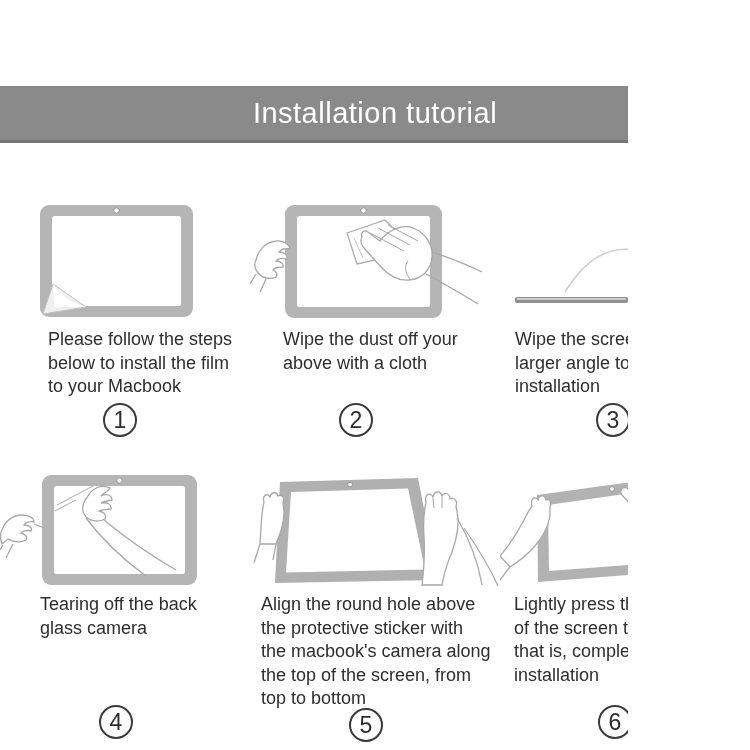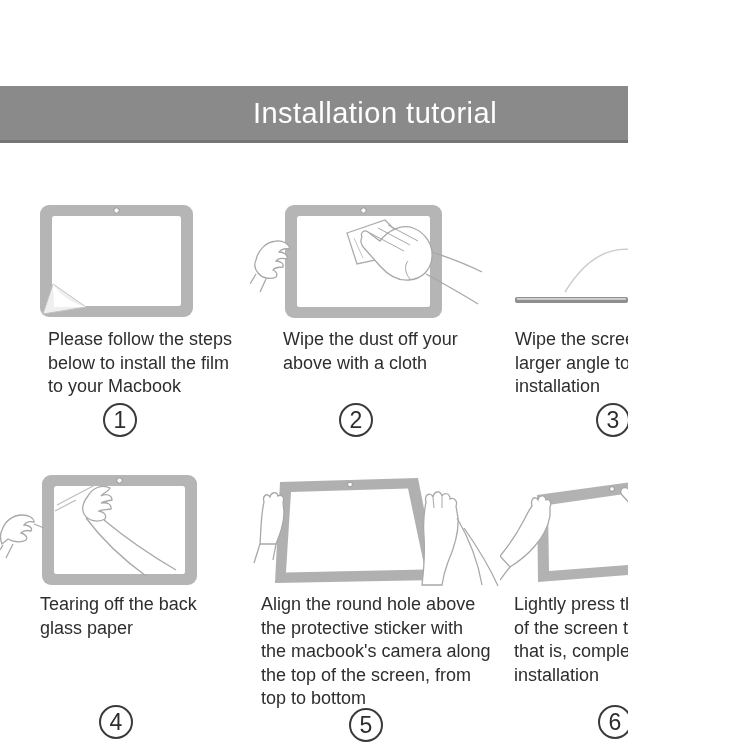--- a/index.html
+++ b/index.html
@@ -118,21 +118,21 @@
           <path d="M88,28 C92,20 102,16 110,20 C108,24 103,25 101,28 C106,25 112,27 112,32 C108,33 104,33 101,35 C107,34 112,36 111,41 C107,42 102,41 99,43 C104,44 107,47 105,51 C98,55 88,53 84,46 C81,40 84,33 88,28 Z"></path>
           <path d="M104,52 C128,72 152,88 176,102 M86,50 C104,74 124,92 146,108" fill="none"></path>
         </g>
         <g fill="#ffffff" stroke="#a8a8a8" stroke-width="1.3">
           <path d="M2,62 C5,53 13,47 22,47 C29,47 34,50 34,54 C30,53 26,54 24,57 C29,57 33,60 31,63 C27,62 23,63 21,65 C25,66 28,69 26,72 C21,75 13,74 8,71 L2,76 C0,71 0,66 2,62 Z"></path>
           <path d="M34,56 L44,60 M3,77 L0,82 M13,76 L6,90" fill="none"></path>
         </g>
       </svg>
     </div>
     <p class="desc">Tearing off the back
-glass paper</p>
+glass camera</p>
     <div class="badge">4</div>
   </section>
 
   <section class="cell r2 c2 s5">
     <div class="illus">
       <svg width="250" height="135" viewBox="0 0 250 135">
         <g>
           <path d="M30,14 L168,10 L188,112 L25,115 Z" fill="#b0b0b0"></path>
           <path d="M41,24 L158,20.5 L175,101.5 L36,104.5 Z" fill="#ffffff"></path>
           <circle cx="100" cy="16.5" r="2.4" fill="#fafafa" stroke="#969696" stroke-width="1"></circle>

